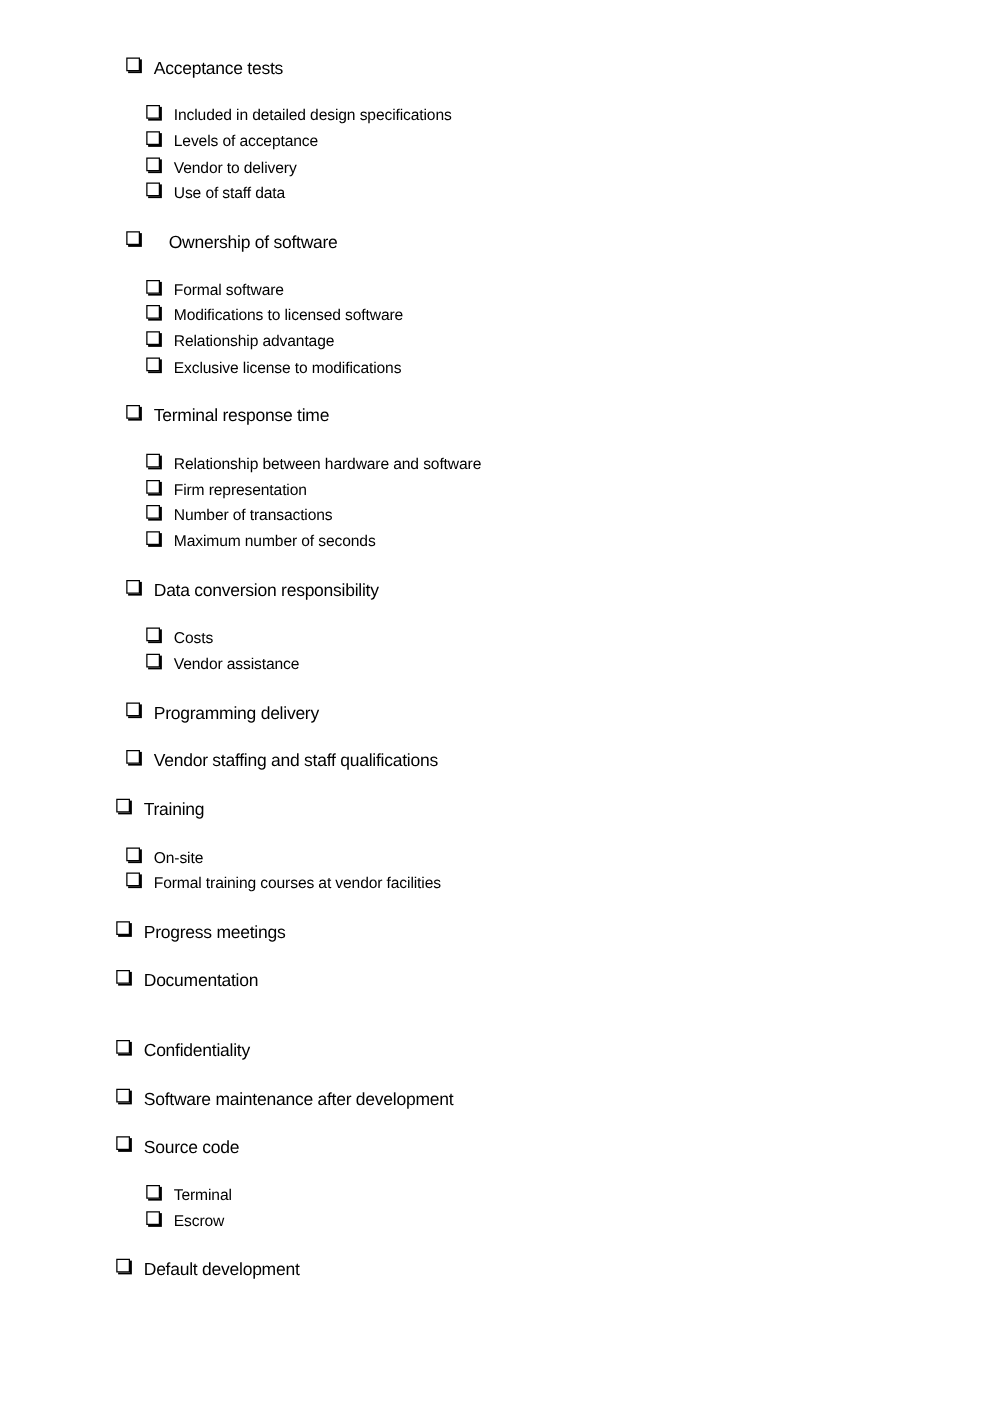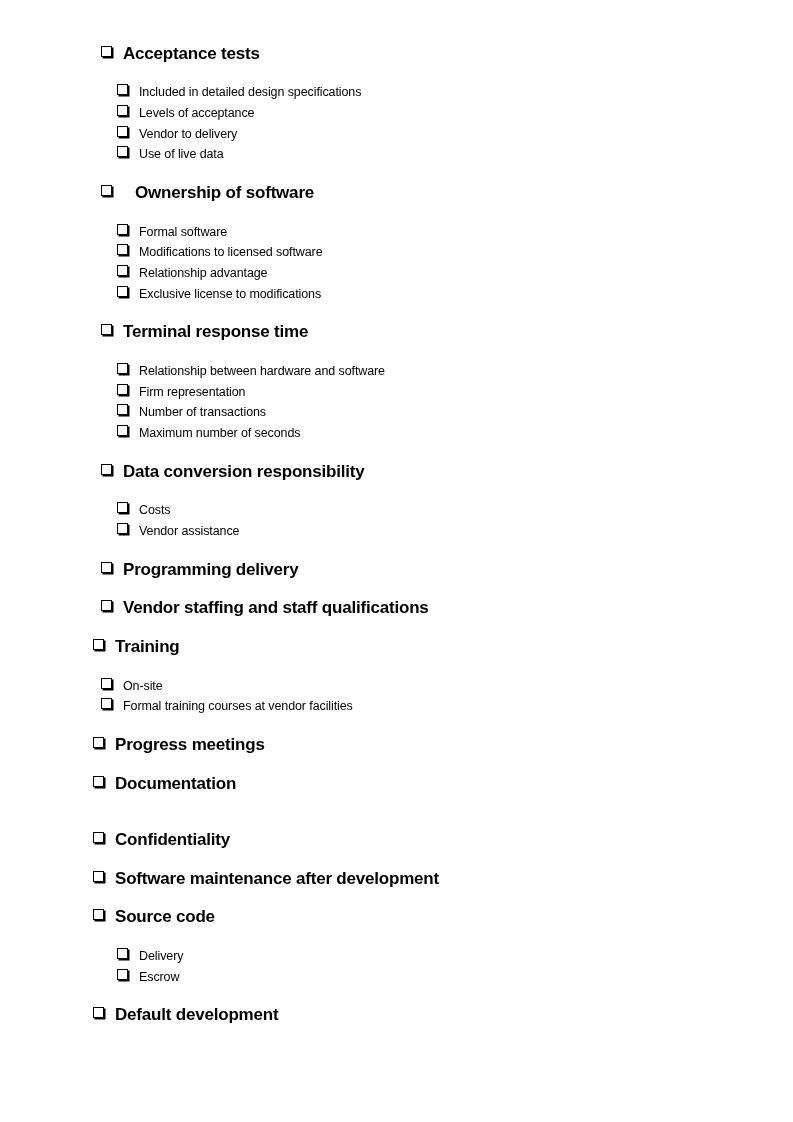--- a/index.html
+++ b/index.html
@@ -2,21 +2,21 @@
 <html><head>
 <meta charset="utf-8">
 <style>
   html, body { margin: 0; padding: 0; background: #ffffff; }
   body { width: 793px; height: 1122px; position: relative; overflow: hidden;
          font-family: "Liberation Sans", "DejaVu Sans", sans-serif; color: #000; }
   .row { position: absolute; left: 0; height: 18px; display: flex; align-items: center; white-space: nowrap; }
   .cb { position: absolute; width: 11px; height: 11px; border: 1.3px solid #000;
         box-shadow: 1.5px 1.5px 0 0 #000; background: #fff; top: 1px; box-sizing: border-box; }
   .lbl { position: absolute; top: 0; line-height: 18px; }
-  .bold { font-weight: bold; font-size: 17px; letter-spacing: -0.2px; }
+  .bold { font-weight: normal; font-size: 14px; letter-spacing: -0.2px; }
   .norm { font-size: 12.5px; letter-spacing: -0.1px; }
 </style>
 </head>
 <body>
 
 <div id="doc">
     <div class="row" style="top: 45px;">
       <span class="cb" style="left: 101px;"></span>
       <span class="lbl bold" style="left: 123px;">Acceptance tests</span>
     </div>
@@ -27,21 +27,21 @@
     <div class="row" style="top: 104px;">
       <span class="cb" style="left: 117px;"></span>
       <span class="lbl norm" style="left: 139px;">Levels of acceptance</span>
     </div>
     <div class="row" style="top: 125px;">
       <span class="cb" style="left: 117px;"></span>
       <span class="lbl norm" style="left: 139px;">Vendor to delivery</span>
     </div>
     <div class="row" style="top: 145px;">
       <span class="cb" style="left: 117px;"></span>
-      <span class="lbl norm" style="left: 139px;">Use of live data</span>
+      <span class="lbl norm" style="left: 139px;">Use of staff data</span>
     </div>
     <div class="row" style="top: 184px;">
       <span class="cb" style="left: 101px;"></span>
       <span class="lbl bold" style="left: 123px; margin-left: 12px;">Ownership of software</span>
     </div>
     <div class="row" style="top: 223px;">
       <span class="cb" style="left: 117px;"></span>
       <span class="lbl norm" style="left: 139px;">Formal software</span>
     </div>
     <div class="row" style="top: 243px;">
@@ -123,21 +123,21 @@
     <div class="row" style="top: 870px;">
       <span class="cb" style="left: 93px;"></span>
       <span class="lbl bold" style="left: 115px;">Software maintenance after development</span>
     </div>
     <div class="row" style="top: 908px;">
       <span class="cb" style="left: 93px;"></span>
       <span class="lbl bold" style="left: 115px;">Source code</span>
     </div>
     <div class="row" style="top: 947px;">
       <span class="cb" style="left: 117px;"></span>
-      <span class="lbl norm" style="left: 139px;">Delivery</span>
+      <span class="lbl norm" style="left: 139px;">Terminal</span>
     </div>
     <div class="row" style="top: 968px;">
       <span class="cb" style="left: 117px;"></span>
       <span class="lbl norm" style="left: 139px;">Escrow</span>
     </div>
     <div class="row" style="top: 1006px;">
       <span class="cb" style="left: 93px;"></span>
       <span class="lbl bold" style="left: 115px;">Default development</span>
     </div>
   </div>

